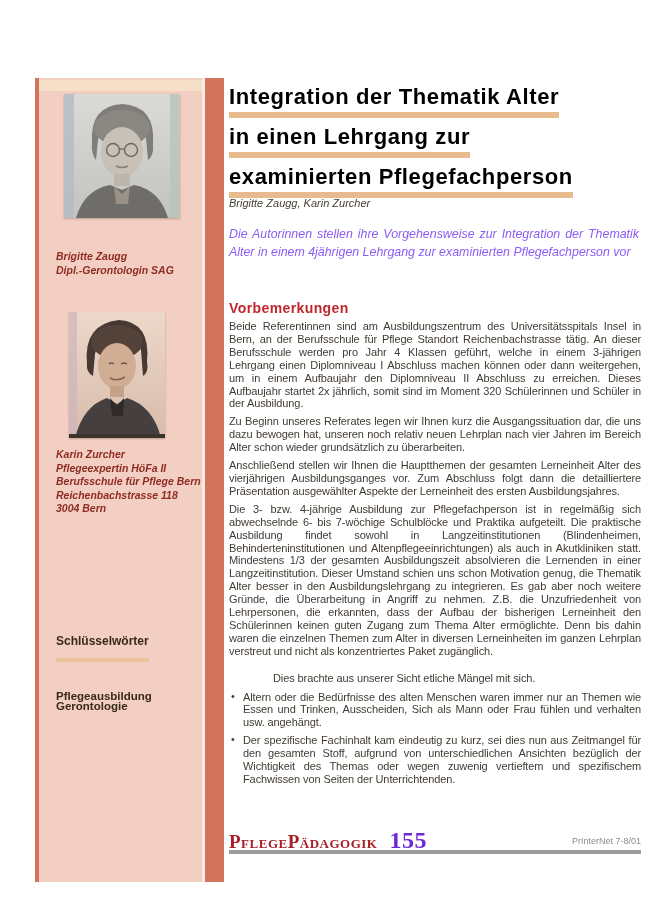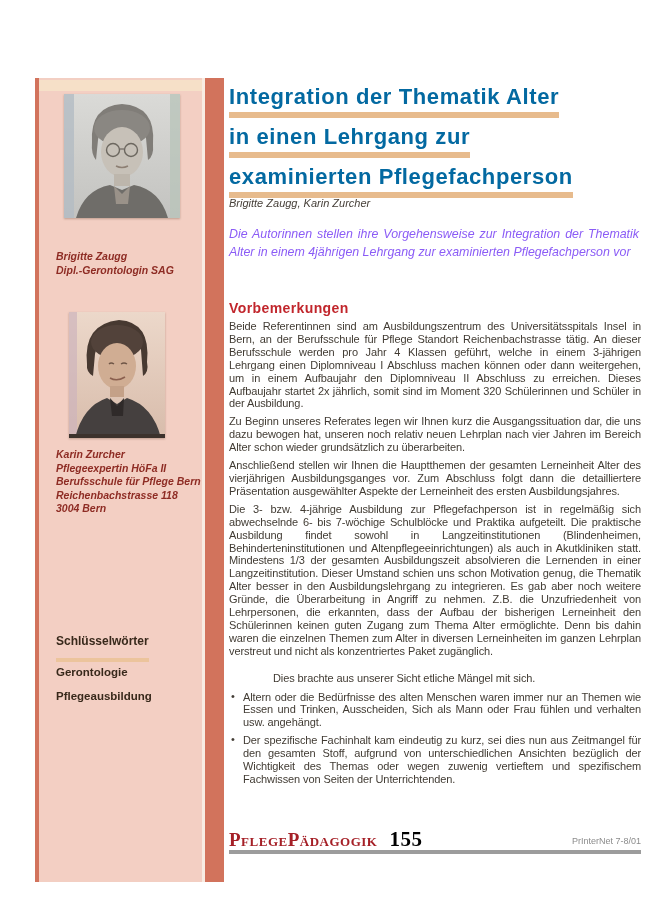--- a/index.html
+++ b/index.html
@@ -19,25 +19,25 @@
   .photo1{left:64px;top:94px;width:116px;height:124px;}
   .photo2{left:69px;top:312px;width:96px;height:126px;}
 
   .side-text{font-style:italic;font-weight:bold;color:#8e2c24;font-size:10.5px;line-height:13.5px;}
   .author1{left:56px;top:250px;width:140px;}
   .author2{left:56px;top:448px;width:145px;}
 
   .kw-heading{left:56px;top:634px;font-weight:bold;color:#38291b;font-size:12px;}
   .kw-heading span{display:inline-block;border-bottom:4px solid #ecc49c;padding-bottom:10px;}
   .kw{font-weight:bold;color:#38291b;font-size:11.5px;}
-  .kw1{left:56px;top:666px;}
+  .kw1{left:56px;top:700px;}
   .kw2{left:56px;top:690px;}
 
   
-  .title-block{left:229px;top:84px;width:414px;color:#0369a1;font-weight:bold;font-size:22px;letter-spacing:.6px;}
+  .title-block{left:229px;top:84px;width:414px;color:#000000;font-weight:bold;font-size:22px;letter-spacing:.6px;}
   .title-line{height:40px;}
   .title-line span{display:inline-block;line-height:26px;padding-bottom:2px;border-bottom:6px solid #e7bb8d;}
 
   .byline{left:229px;top:197px;width:410px;font-style:italic;font-size:11px;color:#474039;}
 
   .lead{left:229px;top:226px;width:410px;font-style:italic;font-size:12.4px;line-height:17.5px;
         color:#8b5cf6;text-align:justify;}
 
   .section-heading{left:229px;top:300px;font-size:14px;font-weight:bold;color:#c1262c;letter-spacing:.4px;}
 
@@ -46,22 +46,22 @@
   .body-col p{margin:0 0 5px 0;}
   .list-intro{margin-top:14px !important;margin-bottom:6px !important;padding-left:44px;}
   .body-col ul{list-style:none;margin:0;padding:0;}
   .body-col li{position:relative;padding-left:14px;margin-bottom:5px;}
   .body-col li::before{content:"\2022";position:absolute;left:2px;top:-1px;}
 
   
   .footer-mask{left:226px;top:821px;width:426px;height:60px;background:#ffffff;}
   .footer-wordmark{left:229px;top:827px;font-family:"Liberation Serif", serif;font-weight:bold;
                    font-variant:small-caps;font-size:19px;letter-spacing:.5px;color:#a52027;}
-  .footer-pagenum{font-family:"Liberation Serif", serif;font-weight:bold;font-size:21px;
-                  color:#000000;margin-left:12px;font-variant:normal;}
+  .footer-pagenum{font-family:"Liberation Serif", serif;font-weight:bold;font-size:24px;
+                  color:#6d28d9;margin-left:12px;font-variant:normal;}
   .footer-rule{left:229px;top:850px;width:412px;height:4px;background:#9c9c9c;}
   .footer-issue{left:500px;top:836px;width:141px;text-align:right;font-size:9px;color:#8c8c8c;}
 </style>
 </head>
 <body>
 
 <div class="abs pink-panel"></div>
 <div class="abs panel-divider"></div>
 <div class="abs salmon-strip"></div>
 <div class="abs cream-stripe"></div>

